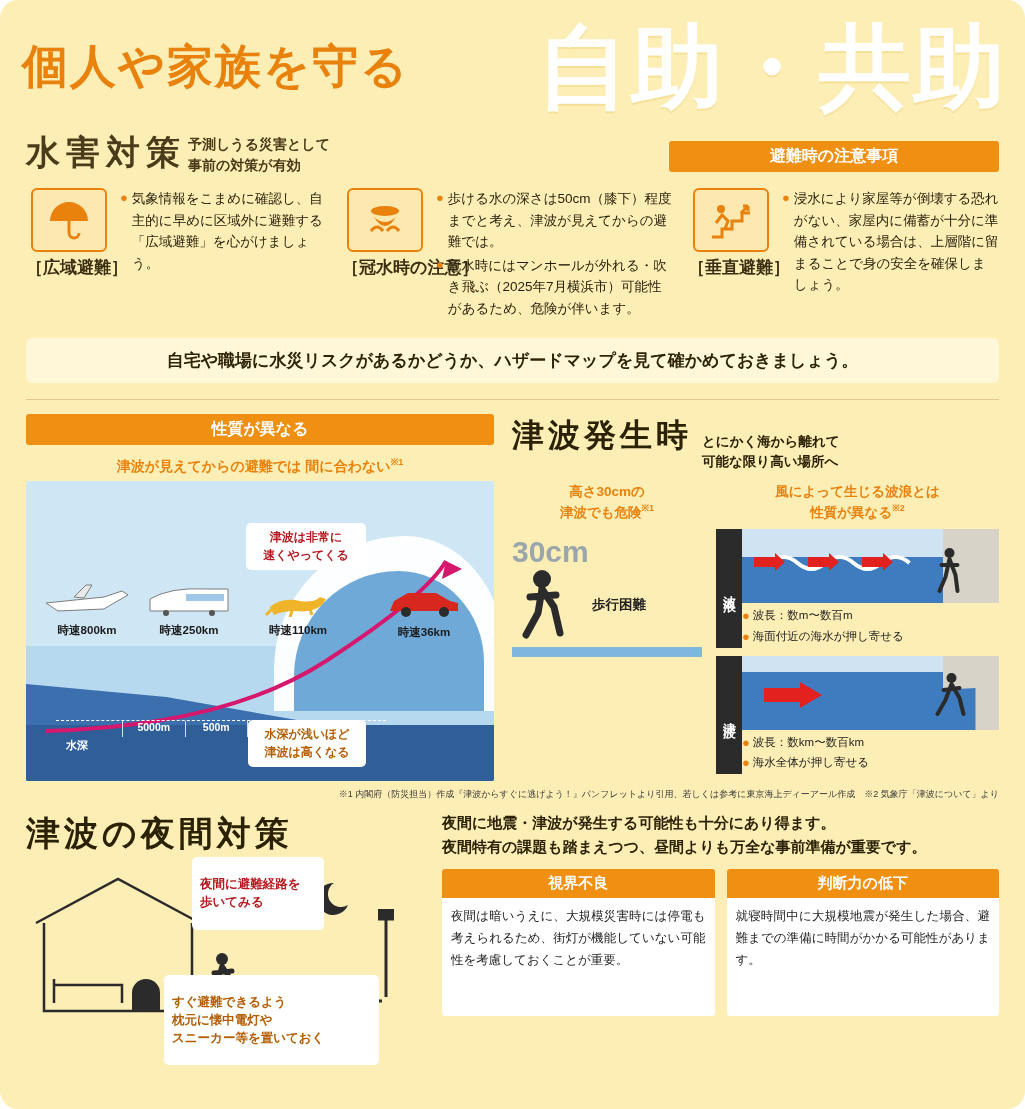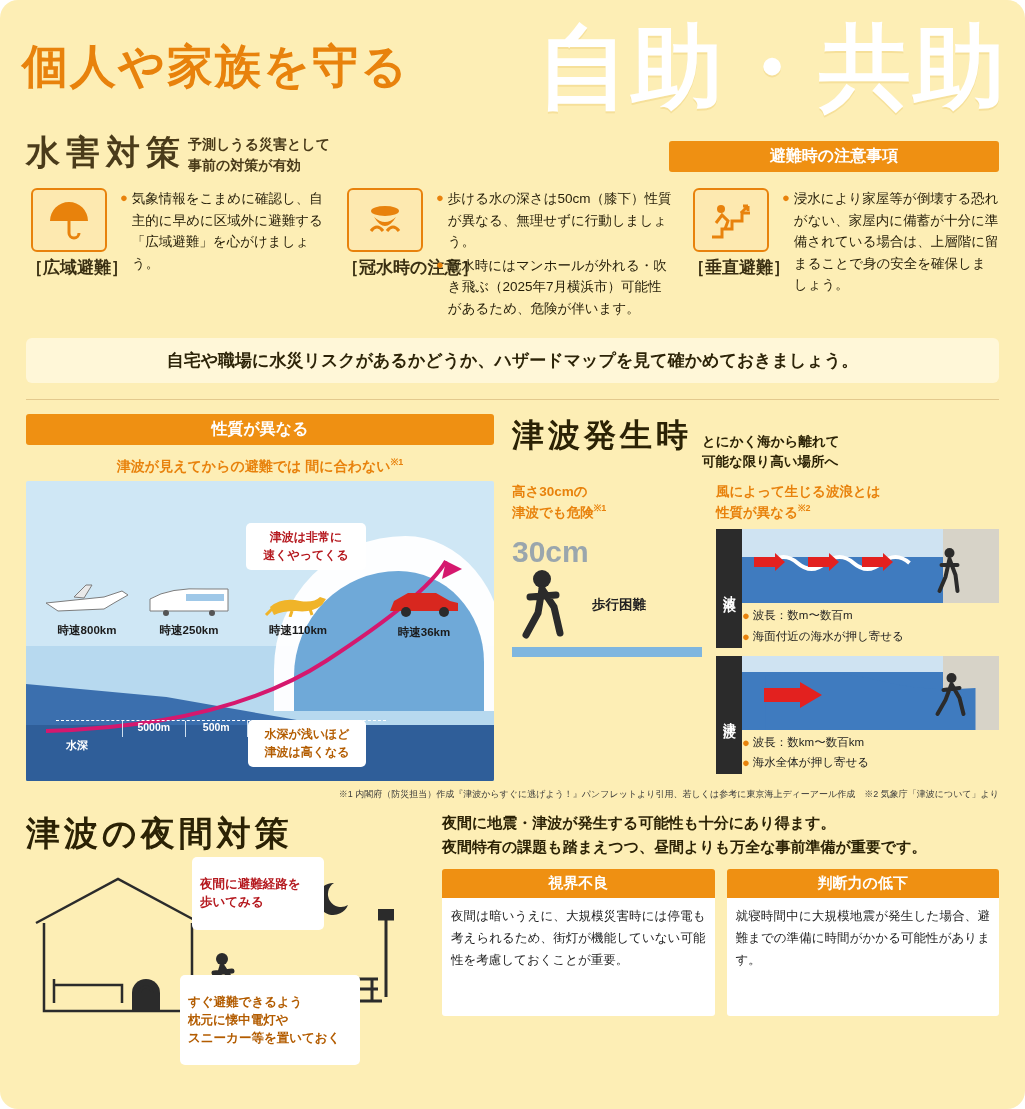--- a/index.html
+++ b/index.html
@@ -153,21 +153,21 @@
   .sec2-r-title {
     font-size:32px; font-weight:bold; color:#2b2205;
     font-family:"Liberation Serif", serif; letter-spacing:4px;
   }
   .sec2-r-sub { font-size:13.5px; font-weight:bold; color:#2b2205; line-height:1.5; }
 
   .twocol { display:flex; gap:14px; margin-top:10px; }
   .tc-left { width:190px; }
   .tc-right { flex:1; }
   .tc-head {
-    text-align:left; color:#e8820c; font-weight:bold; font-size:13.5px;
+    text-align:center; color:#e8820c; font-weight:bold; font-size:13.5px;
     line-height:1.5; margin-bottom:6px;
   }
   .bigcm { font-size:30px; font-weight:bold; color:#9aa6ad; line-height:1; }
   .cm-row { display:flex; align-items:center; gap:10px; }
   .cm-note { font-size:13.5px; font-weight:bold; color:#222; }
   .water-strip { height:10px; background:#7fb6df; margin-top:4px; }
 
   .wavecard { display:flex; margin-bottom:8px; }
   .wavecard .tab {
     width:26px; background:#2b2b2b; color:#fff; font-weight:bold;
@@ -269,21 +269,21 @@
               <path d="M12 20 Q23 38 34 20 Q23 30 12 20Z" fill="#e8820c"></path>
               <path d="M9 34 Q15 26 21 34" stroke="#e8820c" stroke-width="3" fill="none"></path>
               <path d="M25 34 Q31 26 37 34" stroke="#e8820c" stroke-width="3" fill="none"></path>
             </svg>
           </div>
           <div class="icon-cap">［冠水時の注意］</div>
         </div>
         <div class="bullets">
           <div class="li">
               <span class="dot">●</span>
-              <span>歩ける水の深さは50cm（膝下）性質が異なる、無理せずに行動しましょう。</span>
+              <span>歩ける水の深さは50cm（膝下）程度までと考え、津波が見えてからの避難では。</span>
             </div>
           <div class="li">
               <span class="dot">●</span>
               <span>冠水時にはマンホールが外れる・吹き飛ぶ（2025年7月横浜市）可能性があるため、危険が伴います。</span>
             </div>
         </div>
       </div>
 
       <div class="col" style="flex:1">
         <div class="icon-box">
@@ -510,21 +510,21 @@
           <rect x="352" y="48" width="16" height="10" fill="#2b2b2b"></rect>
 
           <path d="M296 118 h56 M296 128 h56 M302 118 v22 M346 118 v22" stroke="#2b2b2b" stroke-width="3" fill="none"></path>
           <path d="M296 140 h60" stroke="#2b2b2b" stroke-width="3"></path>
         </svg>
 
         <div class="bubble" style="left:166px; top:-4px; width:132px">
           <span style="white-space:pre-line">夜間に避難経路を
 歩いてみる</span>
         </div>
-        <div class="bubble orange" style="left:154px; bottom:-36px; width:180px">
+        <div class="bubble orange" style="left:138px; bottom:-36px; width:215px">
           <span style="white-space:pre-line">すぐ避難できるよう
 枕元に懐中電灯や
 スニーカー等を置いておく</span>
         </div>
       </div>
     </div>
 
     <div class="sec3-right">
       <div class="sec3-lead" style="white-space:pre-line">夜間に地震・津波が発生する可能性も十分にあり得ます。
 夜間特有の課題も踏まえつつ、昼間よりも万全な事前準備が重要です。</div>

